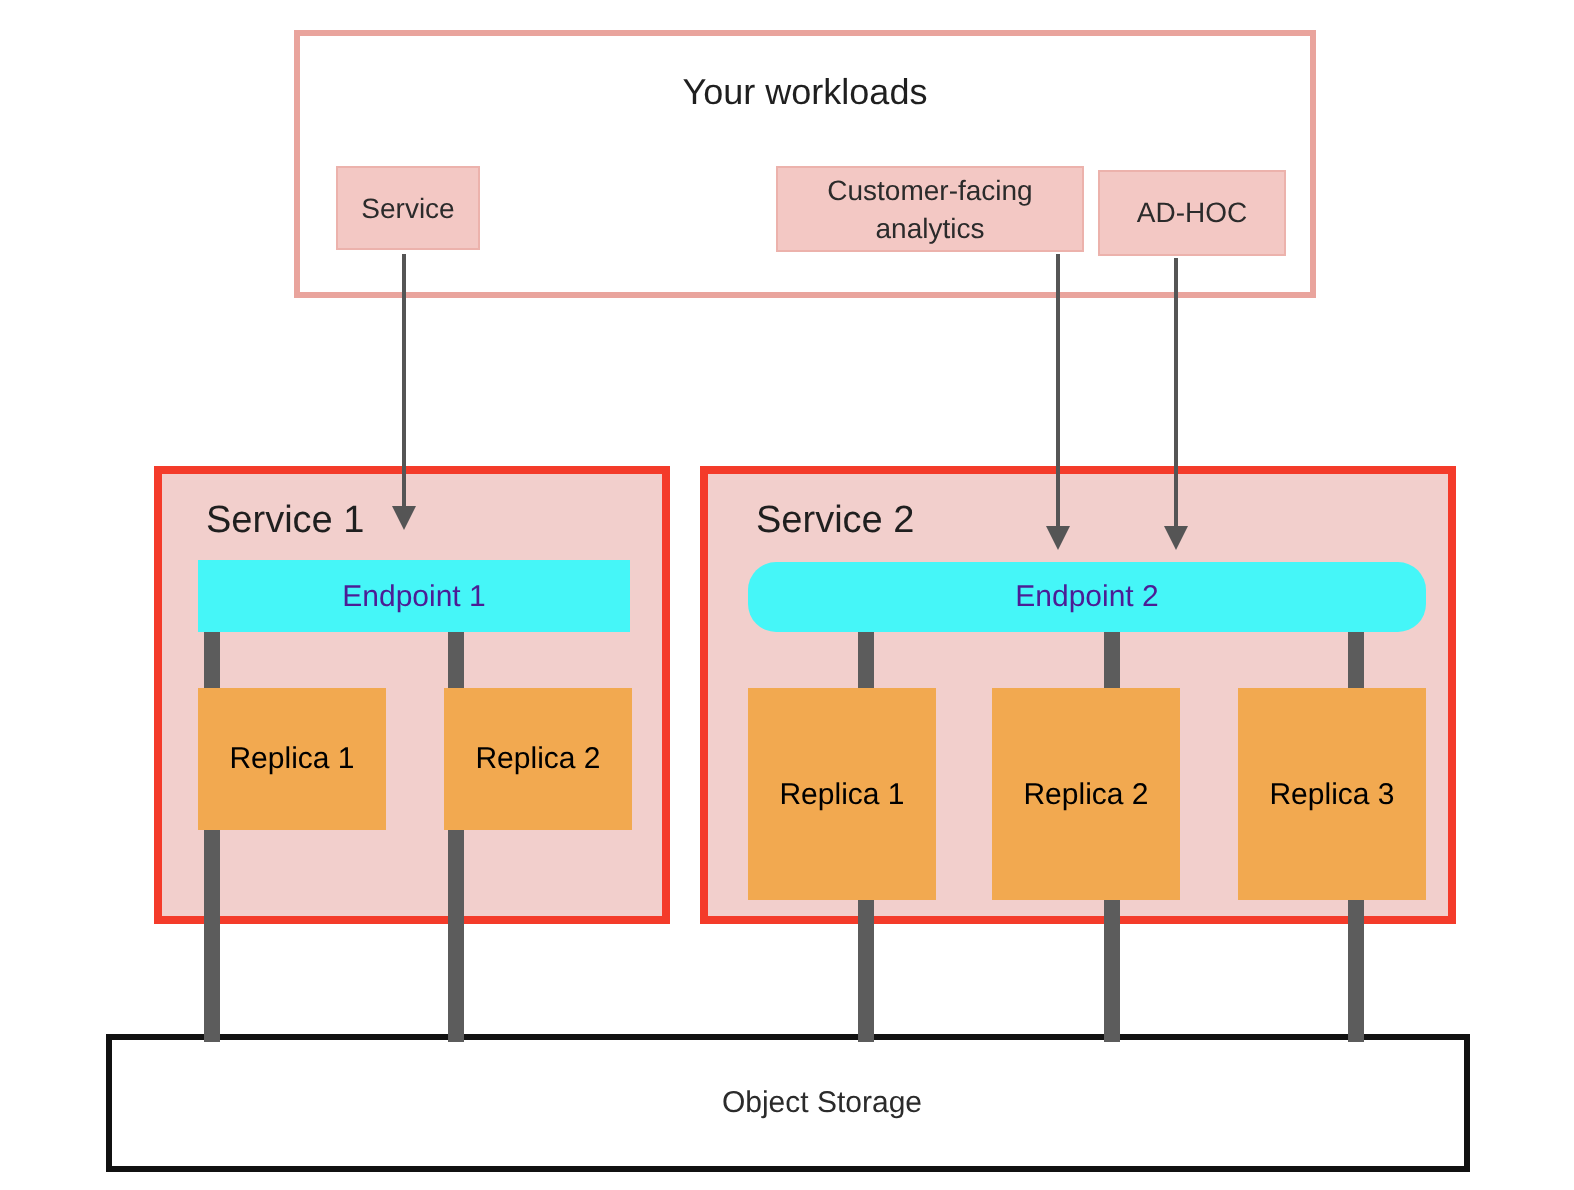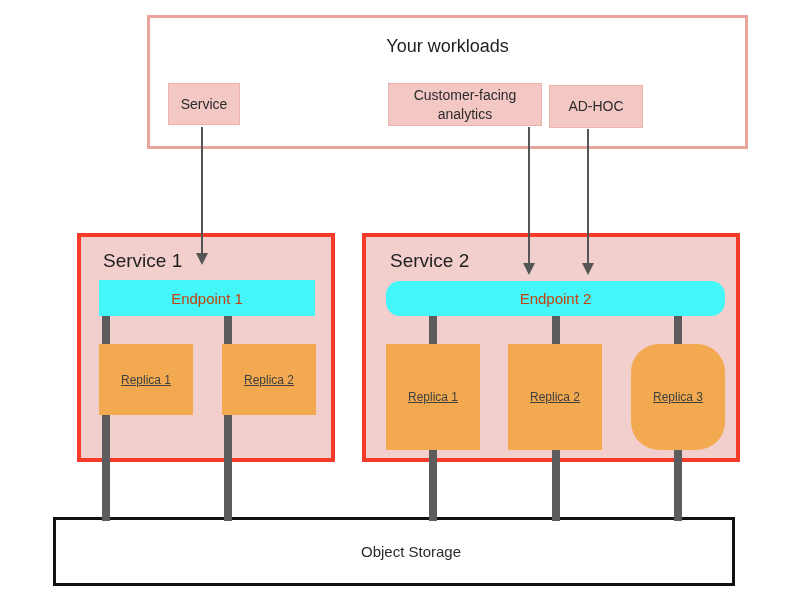--- a/index.html
+++ b/index.html
@@ -10,21 +10,21 @@
     background: #ffffff;
     font-family: "Liberation Sans", "DejaVu Sans", sans-serif;
     color: #212121;
     overflow: hidden;
   }
 
   
   .workloads-box {
     position: absolute;
     left: 147px; top: 15px;
-    width: 601px; height: 134px;
+    width: 511px; height: 134px;
     background: #ffffff;
     border: 3px solid #e9a49d;
     box-sizing: border-box;
     z-index: 1;
   }
   .wl-title {
     position: absolute;
     left: 0; top: 18px; width: 100%;
     text-align: center;
     font-size: 18px;
@@ -69,58 +69,57 @@
 
   
   .service {
     position: absolute;
     background: #f2cfcc;
     border: 4px solid #f43b2a;
     box-sizing: border-box;
     z-index: 2;
   }
   .service-1 { left: 37px;  top: 233px; width: 258px; height: 229px; margin-left: 40px; }
-  .service-2 { left: 362px; top: 233px; width: 378px; height: 229px; }
+  .service-2 { left: 350px; top: 233px; width: 378px; height: 229px; }
   .svc-title {
     position: absolute;
     font-size: 19px;
     color: #1f1f1f;
   }
   .service-1 .svc-title { left: 22px; top: 13px; }
   .service-2 .svc-title { left: 24px; top: 13px; }
 
   .endpoint {
     position: absolute;
     background: #45f6f8;
     display: flex;
     align-items: center;
     justify-content: center;
     font-size: 15px;
-    color: #c2410c;
+    color: #4c1d95;
   }
   .service-1 .endpoint { left: 18px; top: 43px; width: 216px; height: 36px; }
   .service-2 .endpoint { left: 20px; top: 44px; width: 339px; height: 35px; border-radius: 14px; }
 
   .replica {
     position: absolute;
     background: #f2a950;
     display: flex;
     align-items: center;
     justify-content: center;
-    font-size: 12px;
-    color: #404040;
-    text-decoration: underline;
+    font-size: 15px;
+    color: #000000;
   }
   .service-1 .replica { width: 94px; height: 71px; top: 107px; }
   .service-2 .replica { width: 94px; height: 106px; top: 107px; }
   .s1-r1 { left: 18px; }
   .s1-r2 { left: 141px; }
   .s2-r1 { left: 20px; }
   .s2-r2 { left: 142px; }
-  .s2-r3 { left: 265px; border-radius: 28px; }
+  .s2-r3 { left: 265px; }
 
   
   .pipe {
     position: absolute;
     width: 8px;
     background: #5c5c5c;
     z-index: 3;
   }
   .p-s1c1a { left: 102px; top: 316px; height: 28px; }
   .p-s1c1b { left: 102px; top: 415px; height: 106px; }

